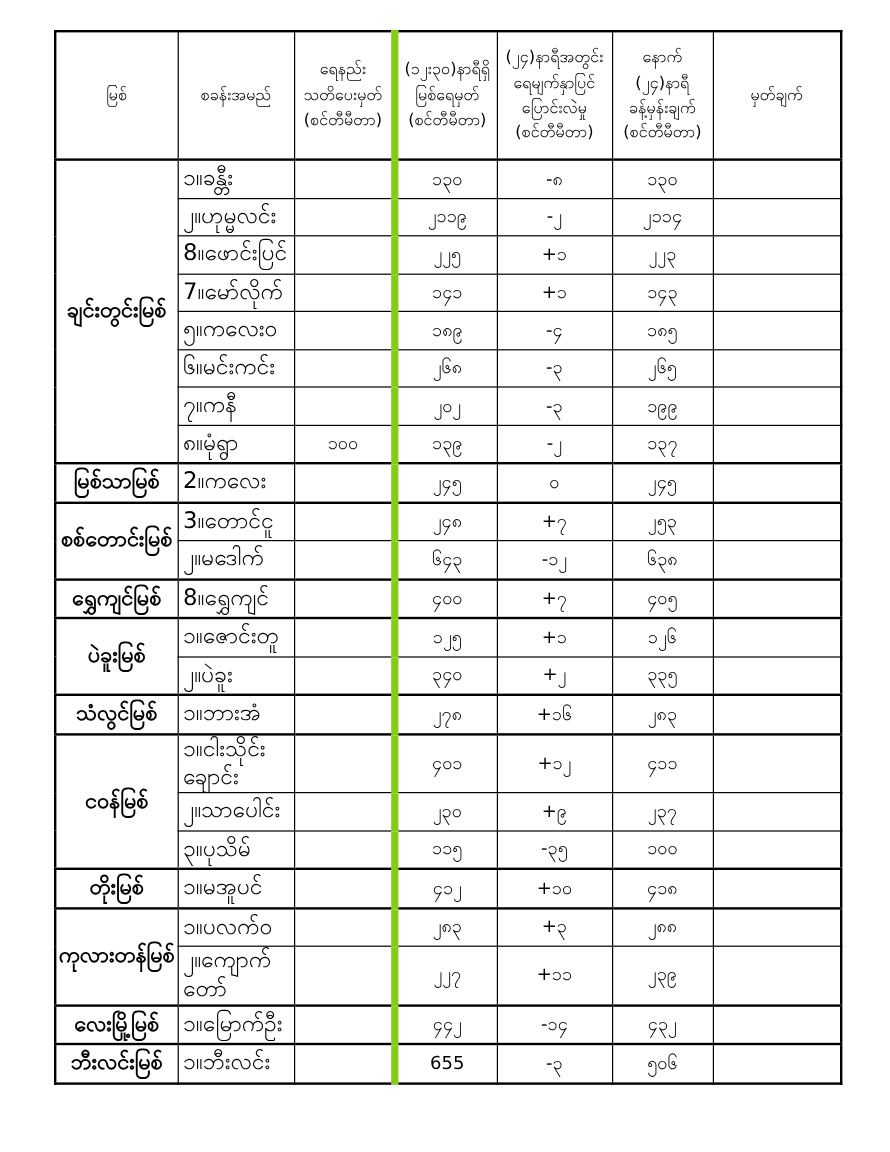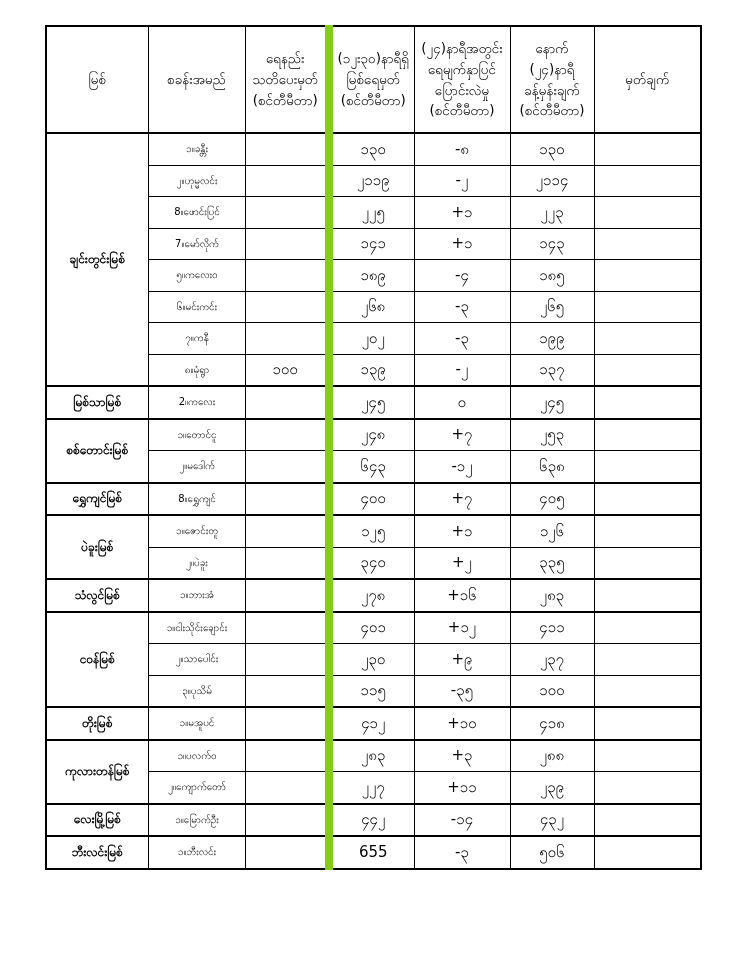--- a/index.html
+++ b/index.html
@@ -17,23 +17,23 @@
   th{
     border:1px solid #000;border-bottom:2px solid #000;
     font-weight:normal;font-size:13.5px;text-align:center;vertical-align:middle;
     white-space:pre-line;padding:2px 1px;line-height:1.55;height:101px;
   }
   td{
     border:1px solid #000;height:30.5px;padding:0 3px;vertical-align:middle;
     overflow:hidden;
   }
   tr.group-start td{border-top:2px solid #000;}
-  th:nth-child(4), td.current{border-left:8px solid #84cc16;}
-  td.river{font-weight:bold;text-align:center;font-size:12px;padding:0 1px;}
-  td.station{text-align:center;font-size:10px;padding-left:4px;}
+  th:nth-child(4), td.current{border-left:6px solid #84cc16;}
+  td.river{font-weight:bold;text-align:center;font-size:18px;padding:0 1px;}
+  td.station{text-align:left;font-size:19px;padding-left:4px;}
   td.num{text-align:center;font-size:15px;}
   td.remark{background:#fff;}
 </style>
 </head>
 <body>
 
 <div class="page">
   <table class="river-table">
     <colgroup>
       <col style="width:102px">
@@ -135,21 +135,21 @@
           <td rowspan="1" class="river">မြစ်သာမြစ်</td>
           <td class="station">2။ကလေး</td>
           <td class="num"></td>
           <td class="num current">၂၄၅</td>
           <td class="num">၀</td>
           <td class="num">၂၄၅</td>
           <td class="remark"></td>
         </tr>
         <tr class="group-start">
           <td rowspan="2" class="river">စစ်တောင်းမြစ်</td>
-          <td class="station">၁။တောင်ငူ</td>
+          <td class="station">3။တောင်ငူ</td>
           <td class="num"></td>
           <td class="num current">၂၄၈</td>
           <td class="num">+၇</td>
           <td class="num">၂၅၃</td>
           <td class="remark"></td>
         </tr>
         <tr>
           <td class="station">၂။မဒေါက်</td>
           <td class="num"></td>
           <td class="num current">၆၄၃</td>

